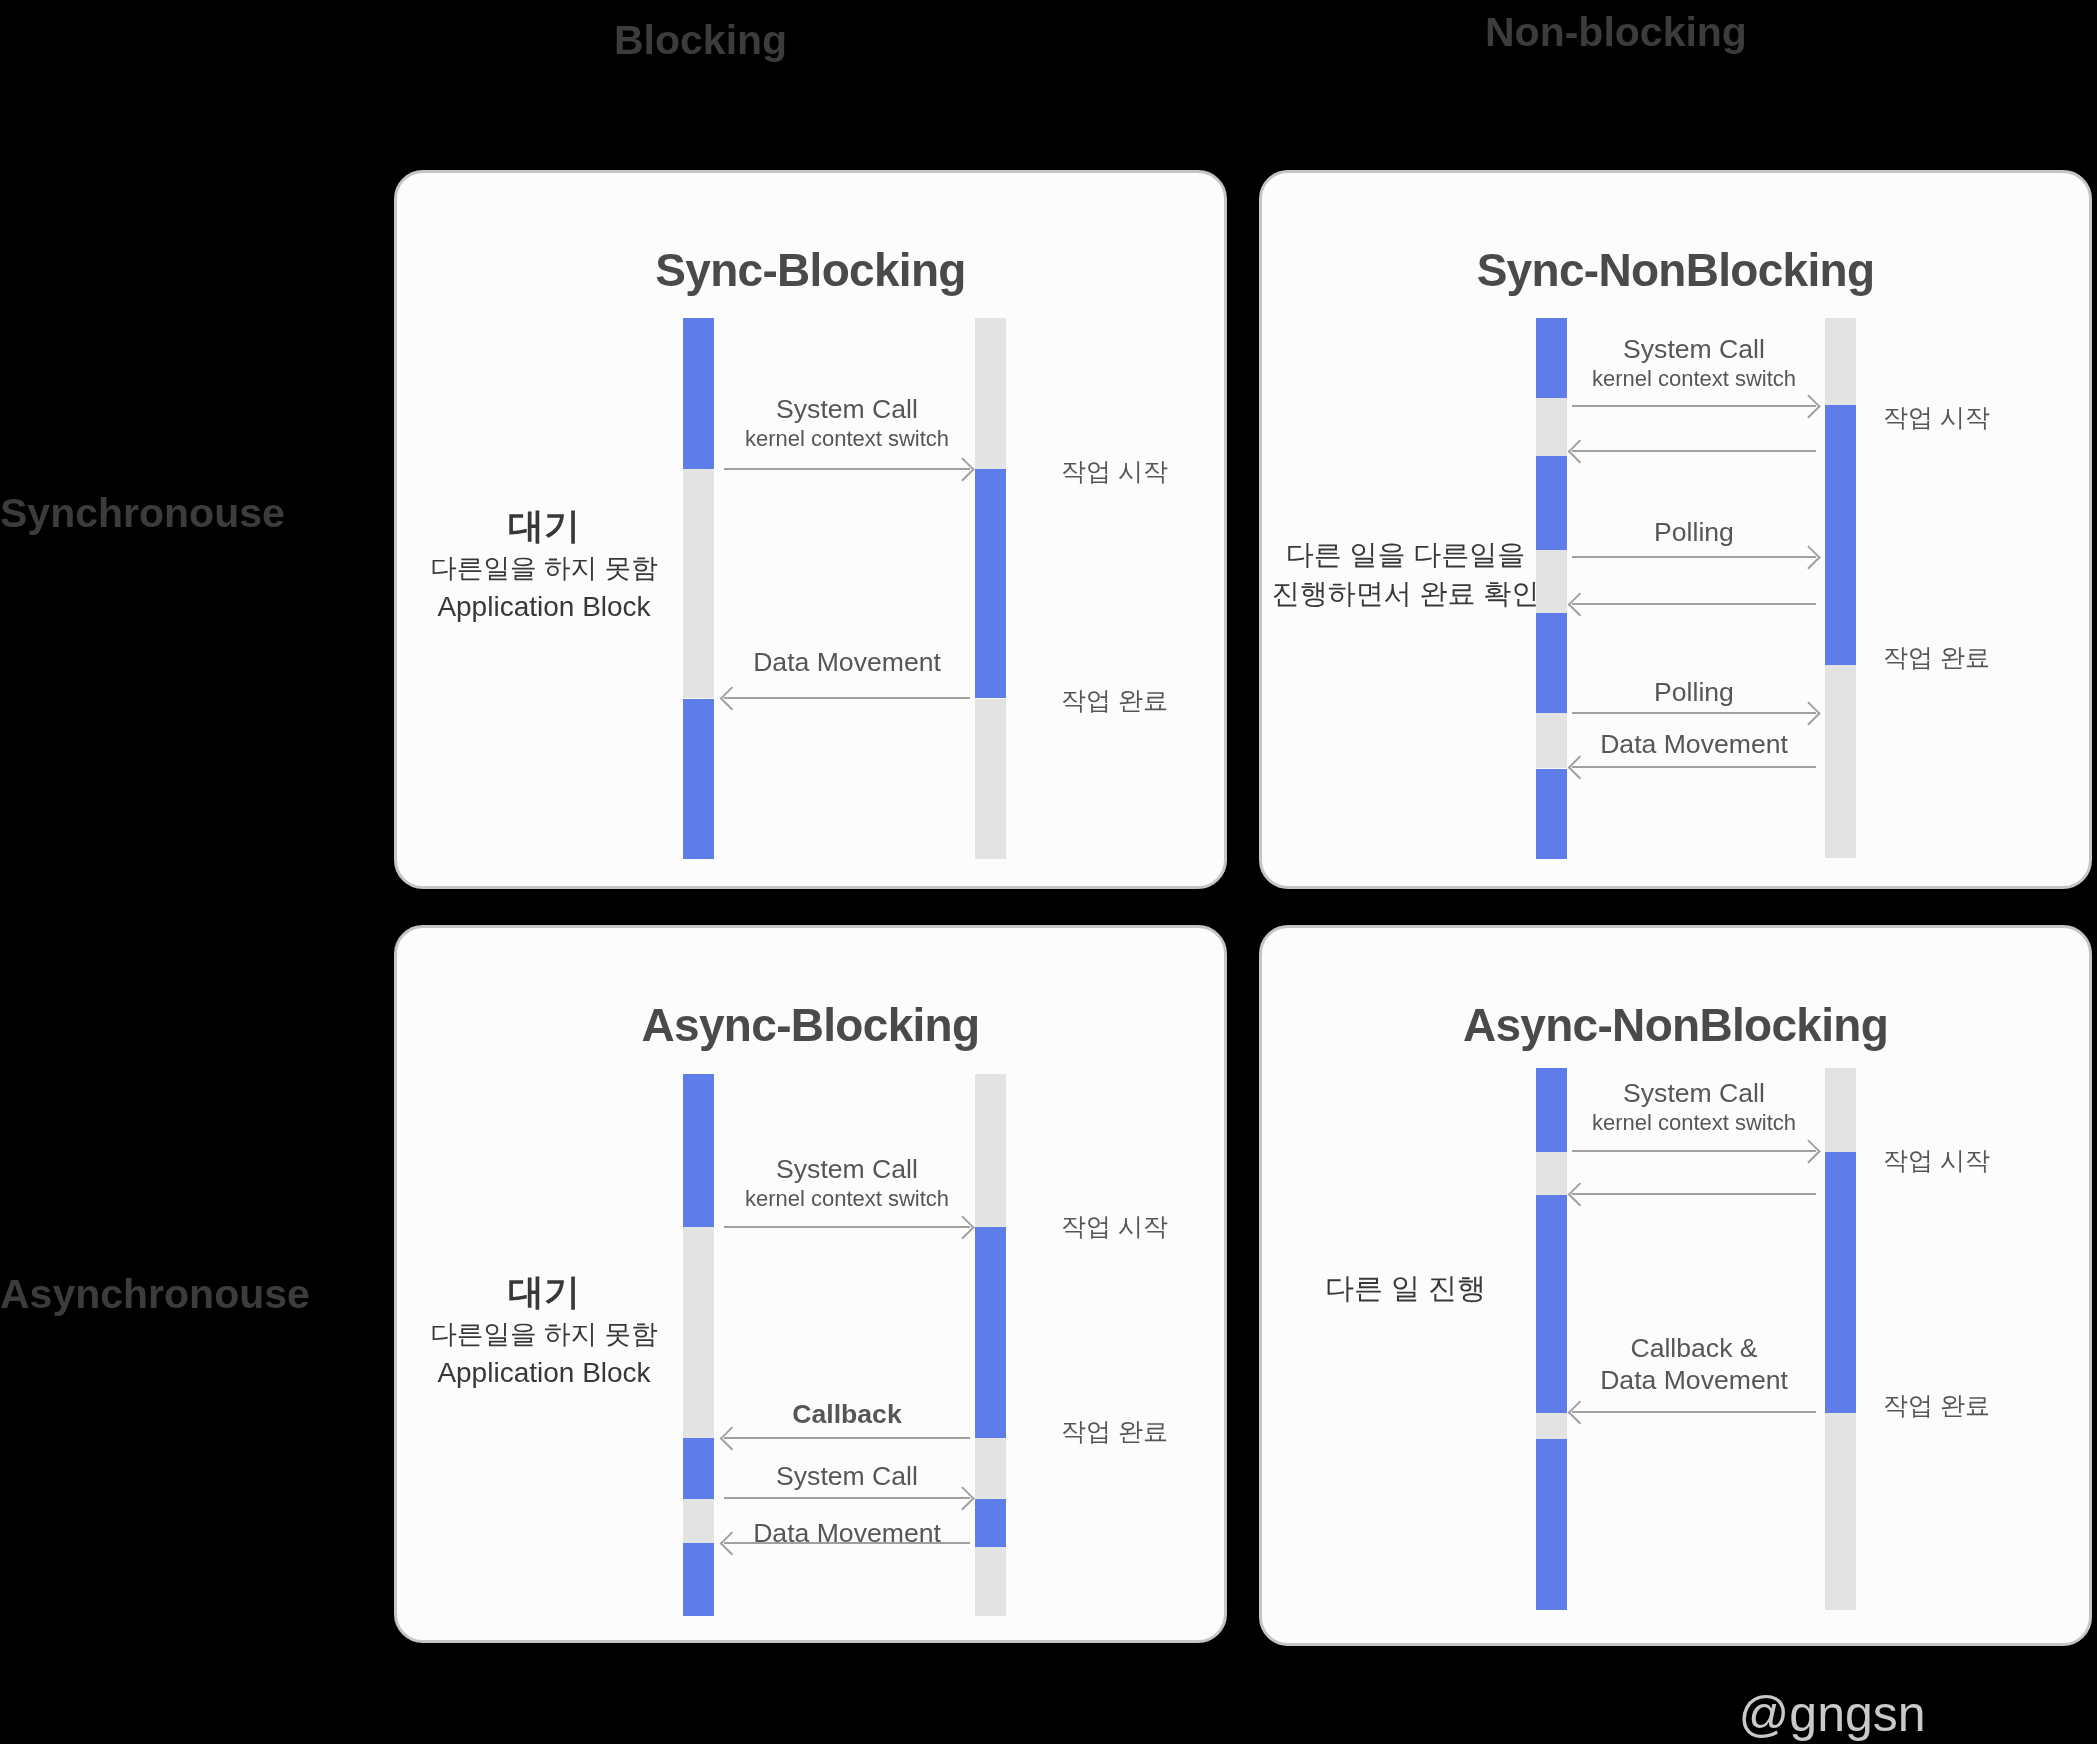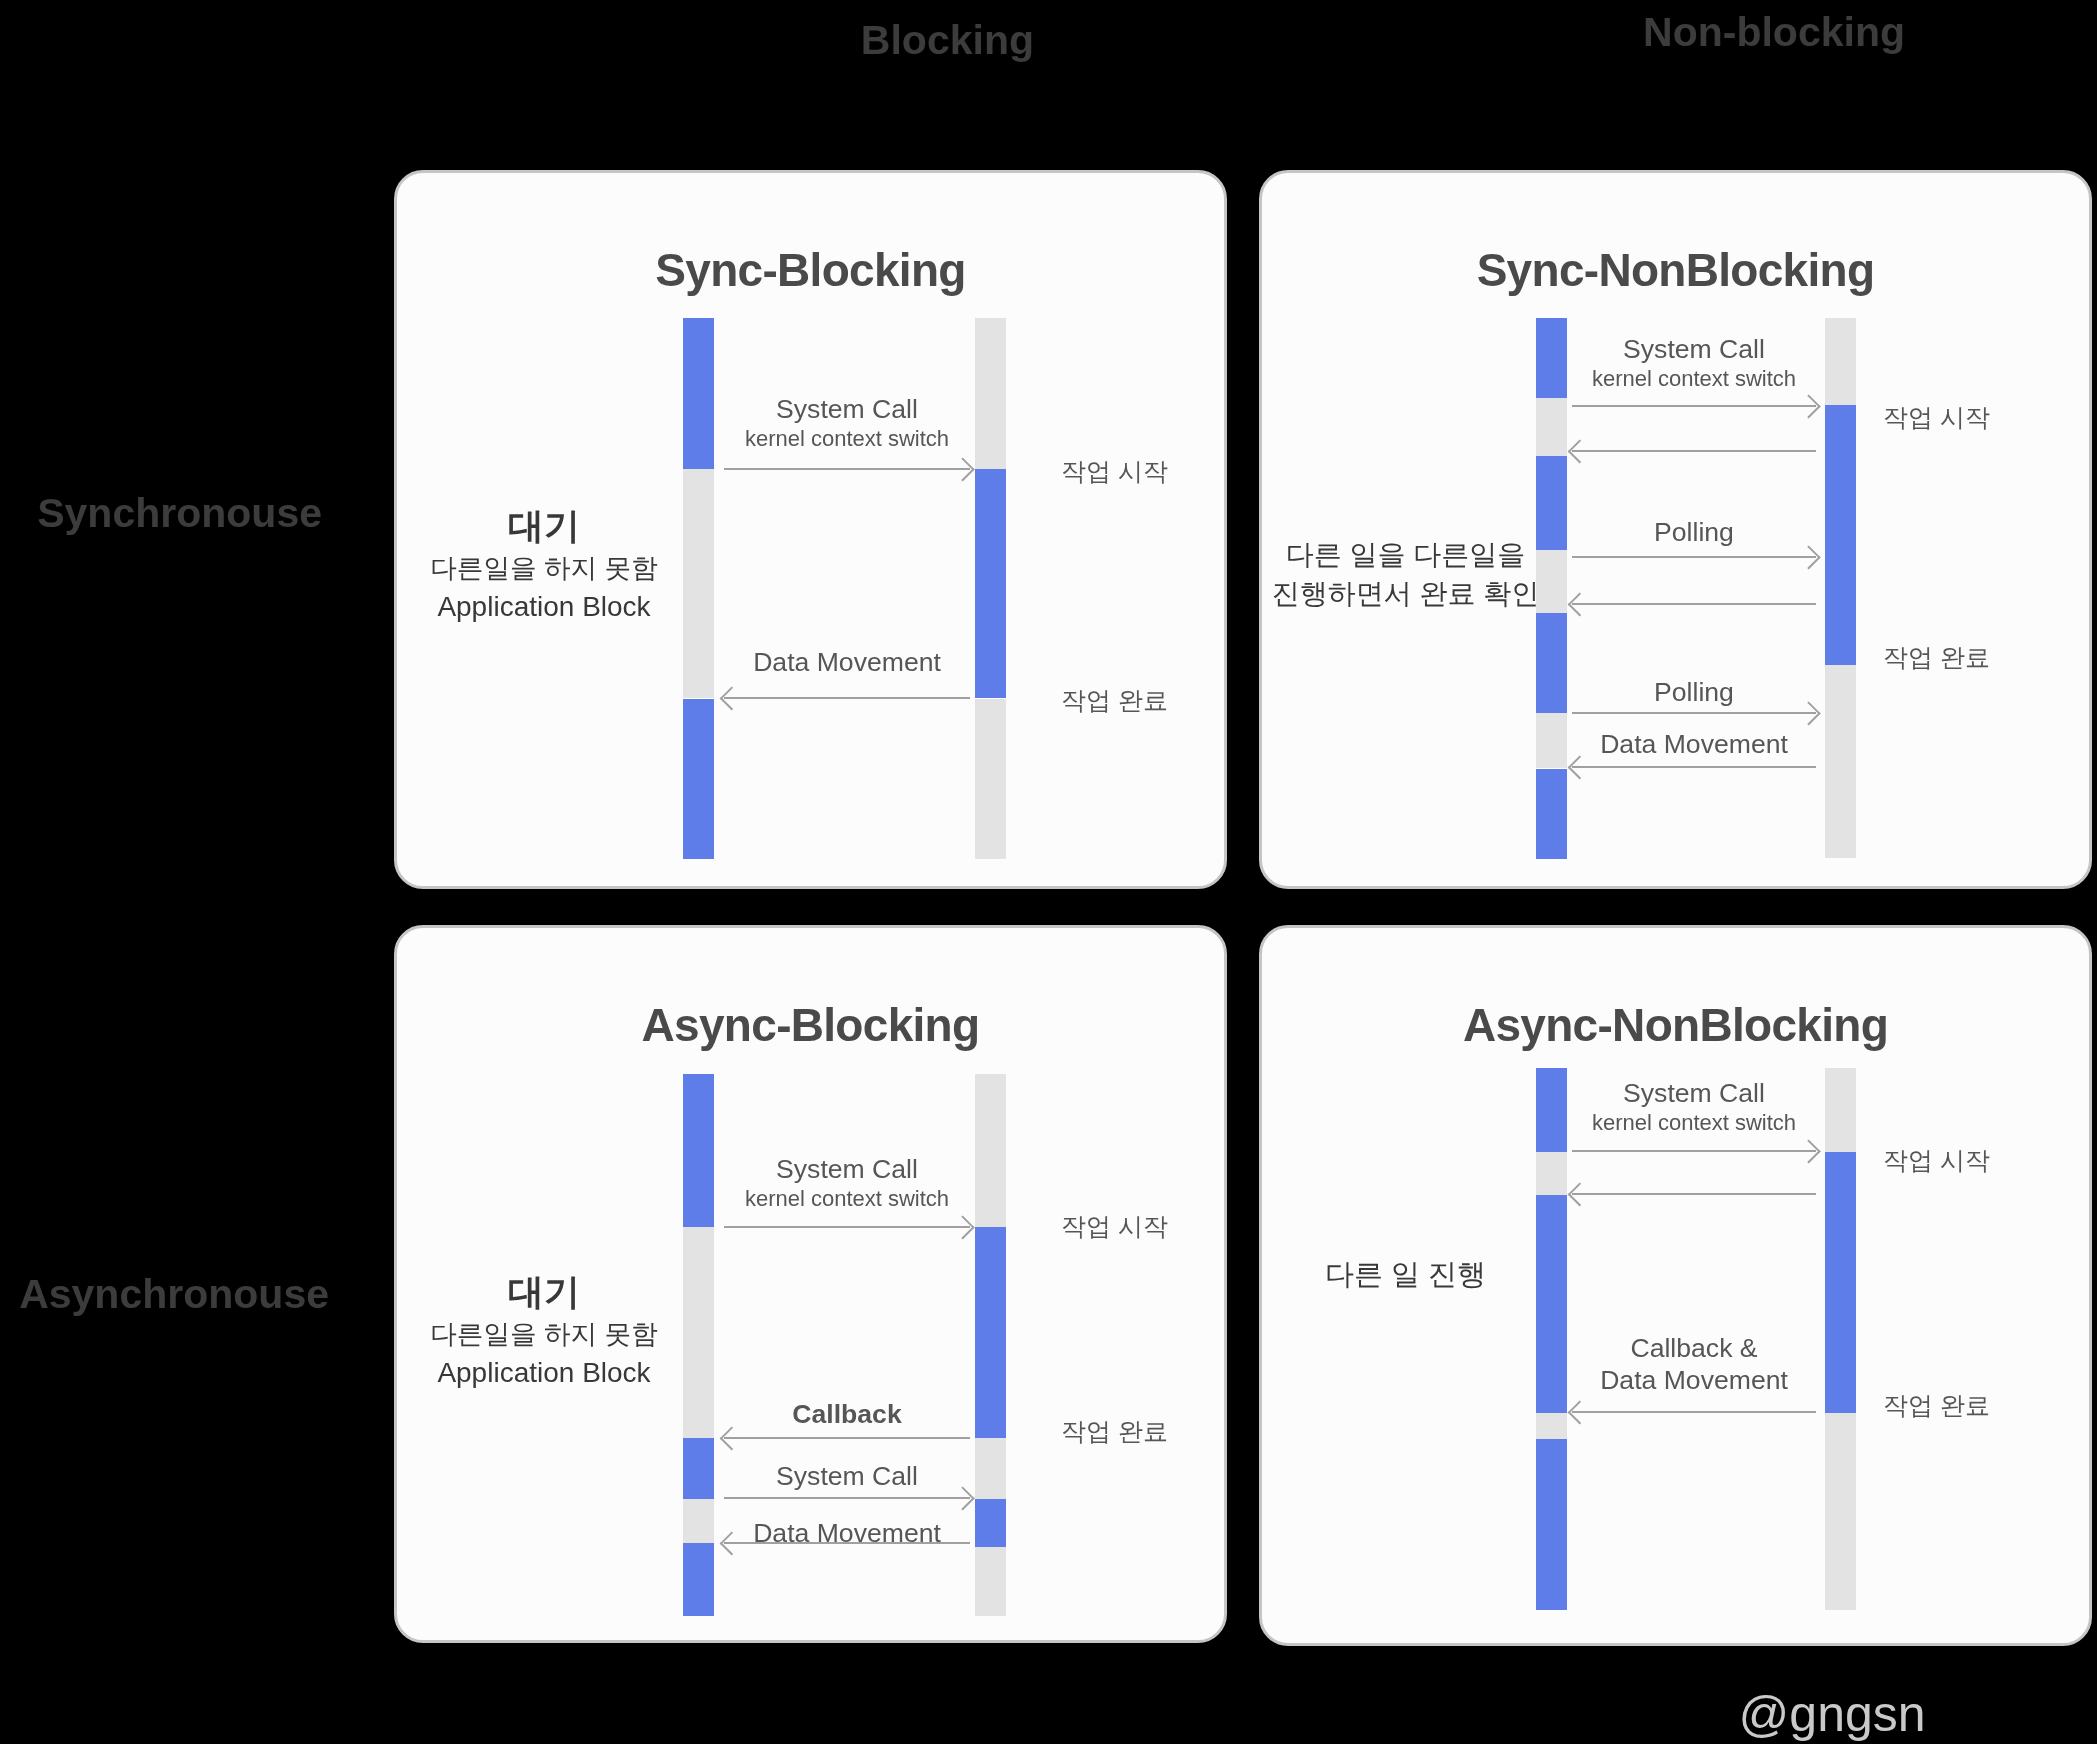--- a/index.html
+++ b/index.html
@@ -7,21 +7,21 @@
     position:relative;
     width:2097px;height:1745px;
     background:var(--page-bg,#000);
     font-family:"Liberation Sans", sans-serif;
     overflow:hidden;
   }
   .outer-label{
     position:absolute;
     font-size:41px;font-weight:bold;
     color:var(--outer-label,#3c3c3c);
-    text-align:right;line-height:50px;
+    text-align:left;line-height:50px;
   }
   .card{
     position:absolute;
     background:var(--card-bg,#fcfcfc);
     border:3.5px solid var(--card-border,#c5c5c5);
     border-radius:29px;
     box-sizing:border-box;
   }
   .card-title{
     position:absolute;top:32px;left:0;width:100%;
@@ -240,20 +240,20 @@
 
     <div class="arrow-label" style="left:310px;top:404px;width:244px;">
       <div class="line1">Callback &amp;</div>
       <div class="line1">Data Movement</div>
     </div>
     <div class="arrow l" style="left:310px;top:483px;width:244px;"></div>
 
     <div class="side-label" style="left:621px;top:217px;">작업 시작</div>
     <div class="side-label" style="left:621px;top:462px;">작업 완료</div>
 
-    <div class="note" style="left:7px;top:326px;width:273px;">
+    <div class="note" style="left:7px;top:340px;width:273px;">
       <div class="one">다른 일 진행</div>
     </div>
   </section>
 
   <div class="watermark">@gngsn</div>
 </div>
 
 
 </body></html>

